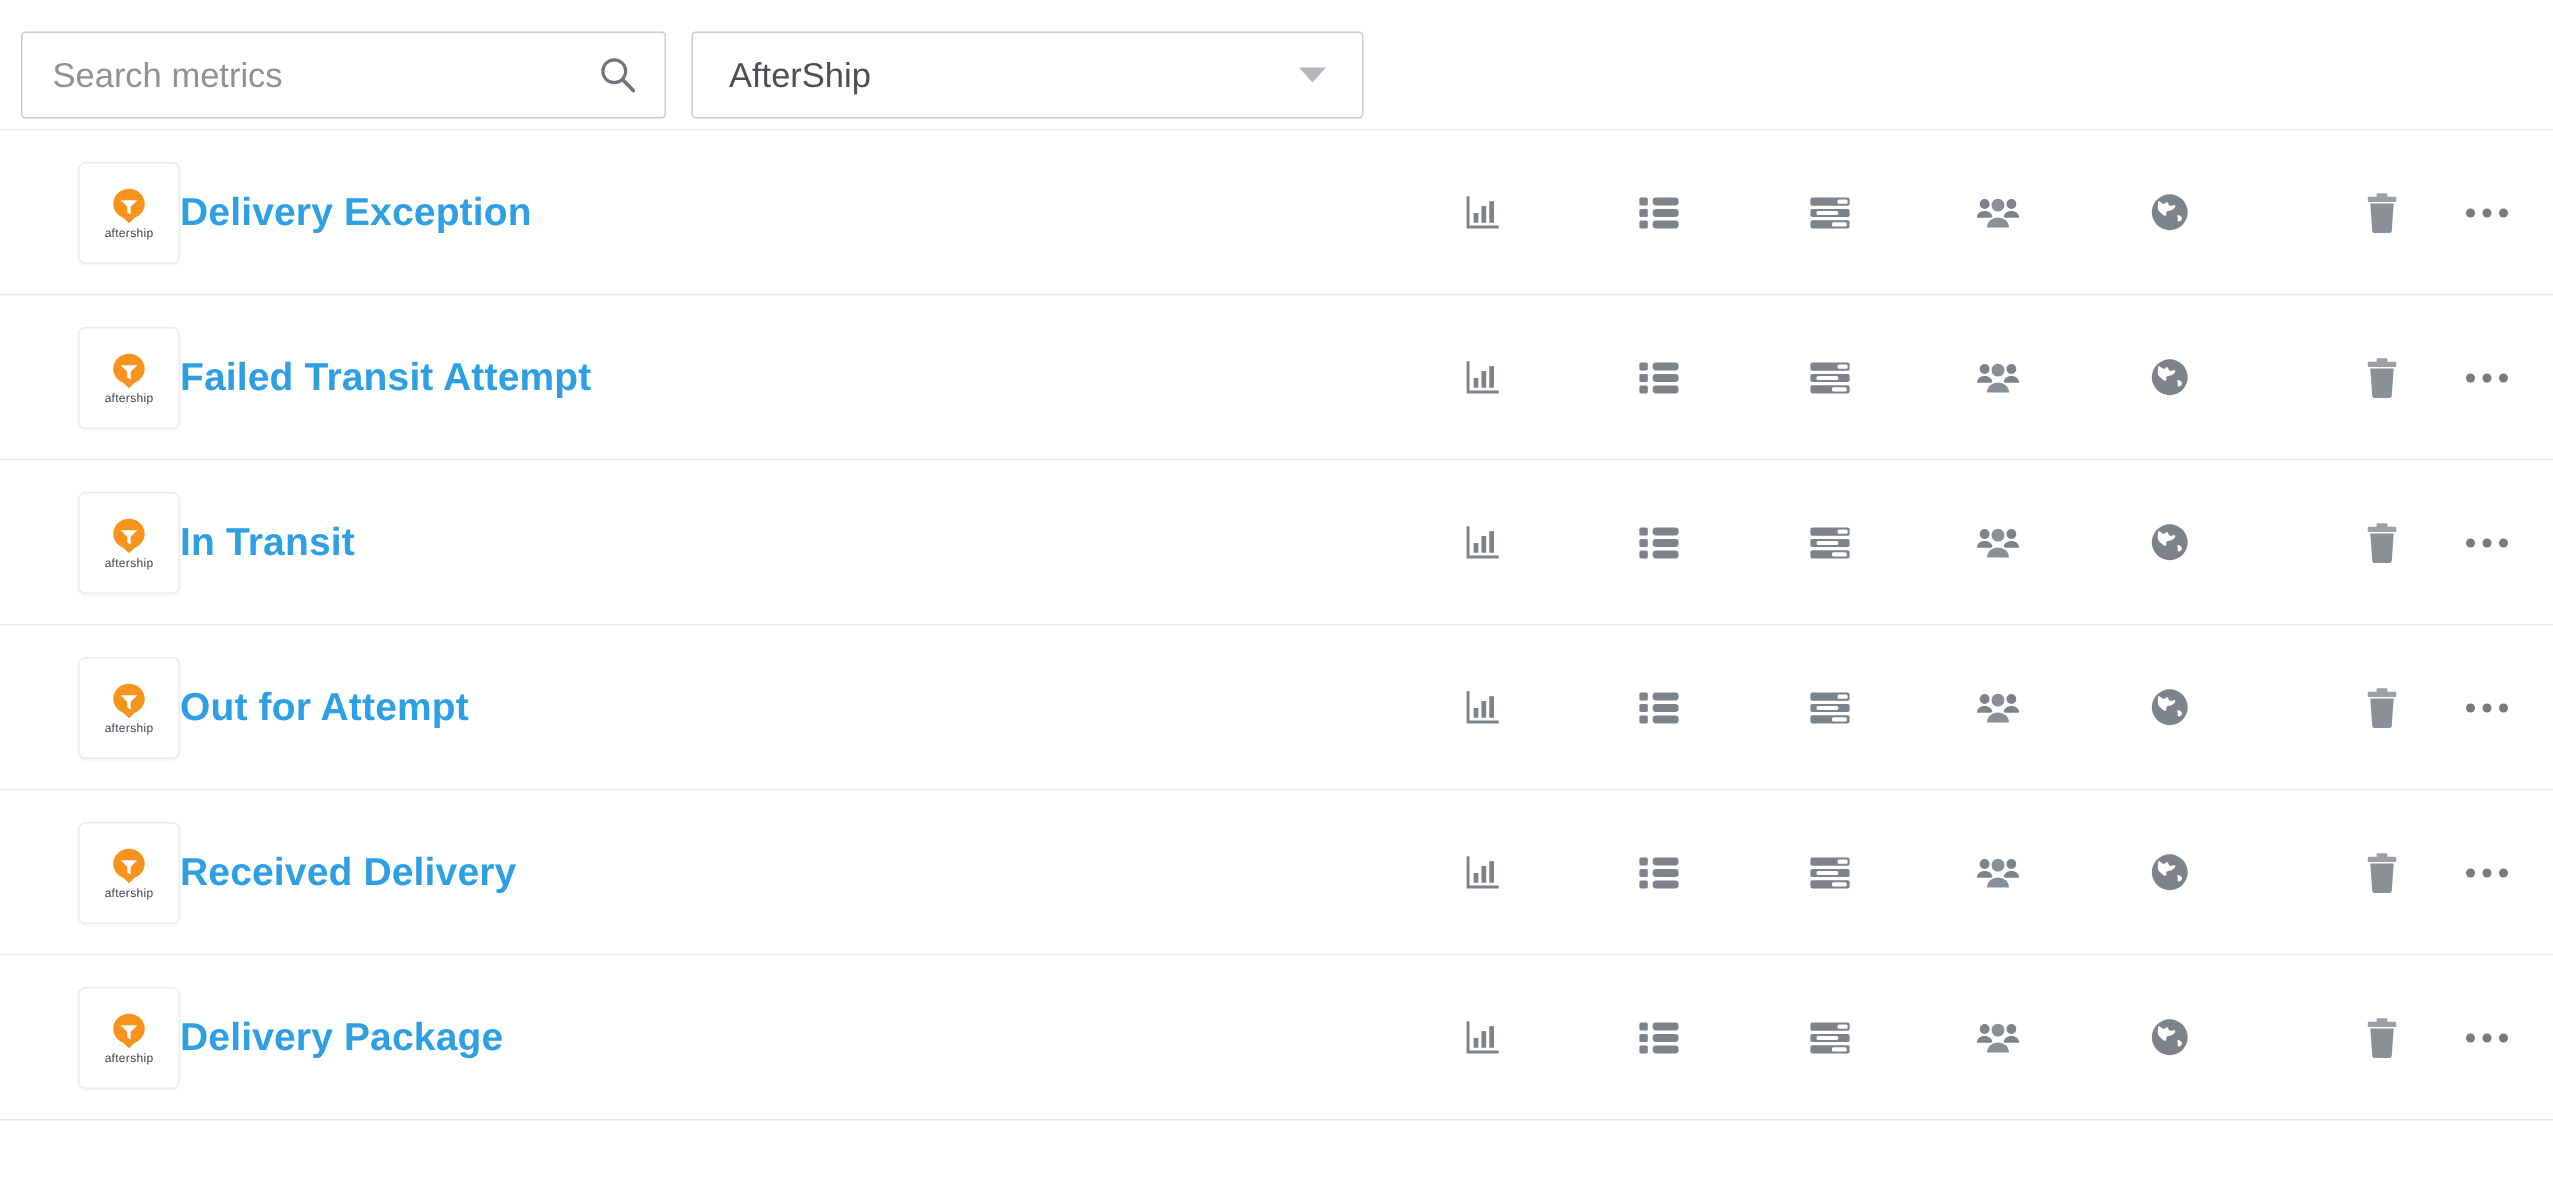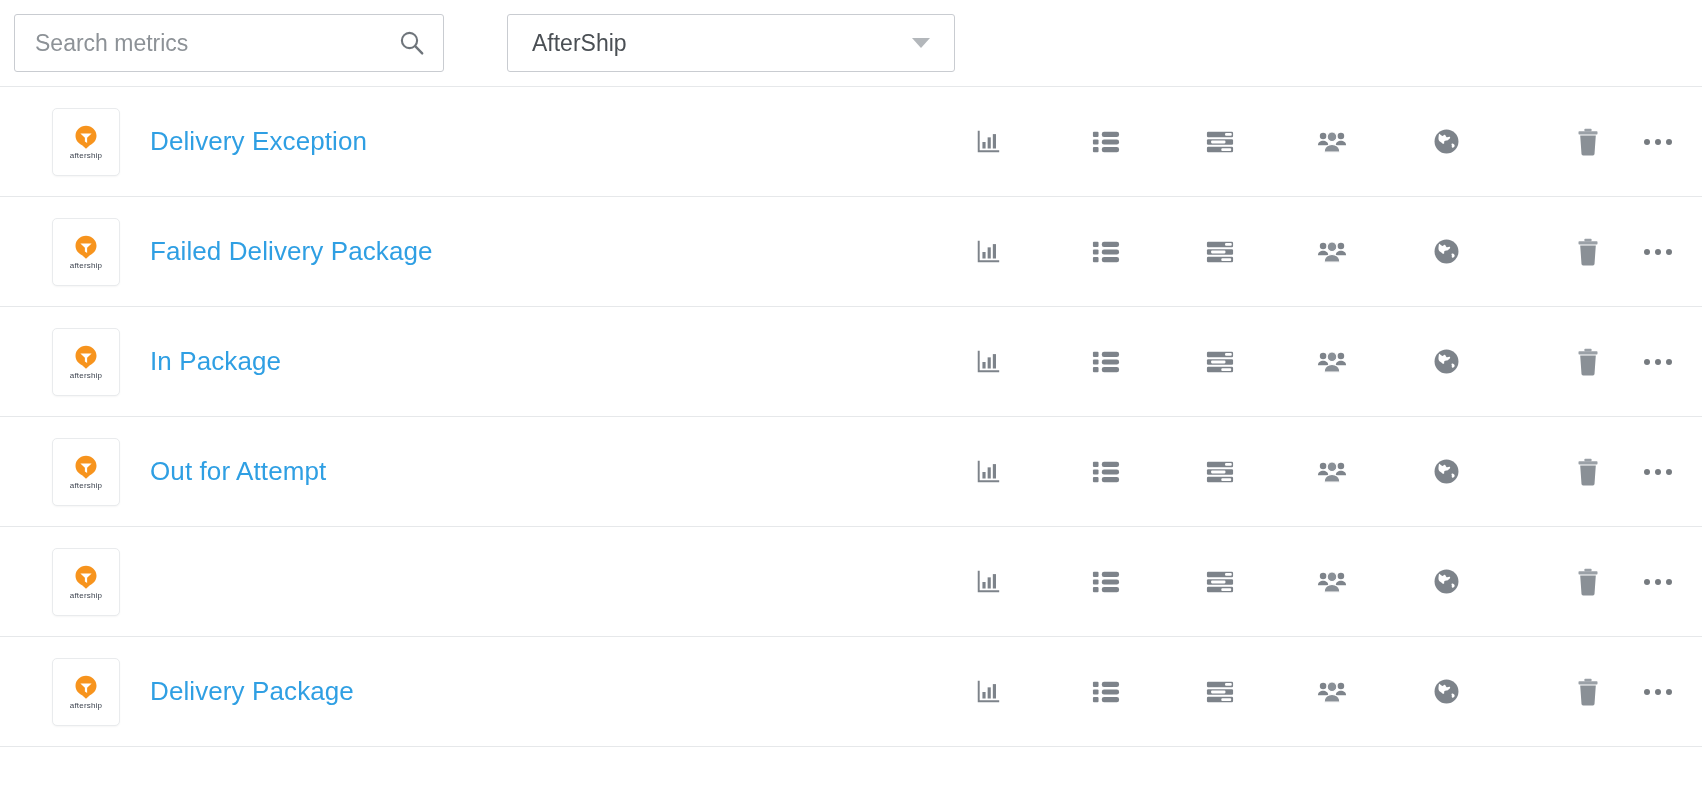--- a/index.html
+++ b/index.html
@@ -19,24 +19,24 @@
     position: relative;
     width: 1702px;
     height: 792px;
     background: #ffffff;
     box-sizing: border-box;
   }
 
   
   .toolbar {
     display: flex;
+    align-items: center;
     padding: 14px 0 0 14px;
     height: 86px;
     box-sizing: border-box;
-    gap: 46px;
   }
 
   .search-box {
     position: relative;
     width: 430px;
     height: 58px;
     border: 1px solid #c9ccd1;
     border-radius: 3px;
     background: #ffffff;
     box-sizing: border-box;
@@ -136,23 +136,22 @@
   .app-logo-word {
     font-size: 8px;
     color: #3d4450;
     letter-spacing: 0.2px;
     margin-top: 1px;
     font-family: "Liberation Sans", sans-serif;
     line-height: 1;
   }
 
   .metric-name {
-    margin-left: 30px;
     font-size: 26px;
-    font-weight: normal;
+    font-weight: bold;
     color: #2f9fe3;
     text-decoration: none;
     white-space: nowrap;
     letter-spacing: 0.1px;
   }
 
   .row-spacer { flex: 1 1 auto; }
 
   .action-icons {
     display: flex;
@@ -303,21 +302,21 @@
     </li>
 
     <li class="metric-row">
       <div class="app-logo">
         <svg viewBox="0 0 40 40" width="28" height="28" aria-hidden="true">
           <path d="M20 4 C11.7 4 5 10.4 5 18.3 c0 6.0 3.9 11.2 9.5 13.4 l5.5 5.1 5.5 -5.1 C31.1 29.5 35 24.3 35 18.3 35 10.4 28.3 4 20 4 z" fill="#f7941e"></path>
           <path d="M12 15 H28 L21.6 21.2 V28.6 L18.4 26.6 V21.2 z" fill="#ffffff"></path>
         </svg>
         <span class="app-logo-word">aftership</span>
       </div>
-      <a class="metric-name" href="#">Failed Delivery Package</a>
+      <a class="metric-name" href="#">Failed Transit Attempt</a>
       <div class="row-spacer"></div>
       <div class="action-icons">
         <button class="icon-btn">
           <svg viewBox="0 0 28 28" width="26" height="26" aria-hidden="true">
             <path d="M4 3 V24 H25" fill="none" stroke="#7d838a" stroke-width="2.1" stroke-linecap="square"></path>
             <rect x="8" y="14" width="3.4" height="7" fill="#7d838a"></rect>
             <rect x="13.6" y="9" width="3.4" height="12" fill="#7d838a"></rect>
             <rect x="19.2" y="5.5" width="3.4" height="15.5" fill="#7d838a"></rect>
           </svg>
         </button>
@@ -383,21 +382,21 @@
     </li>
 
     <li class="metric-row">
       <div class="app-logo">
         <svg viewBox="0 0 40 40" width="28" height="28" aria-hidden="true">
           <path d="M20 4 C11.7 4 5 10.4 5 18.3 c0 6.0 3.9 11.2 9.5 13.4 l5.5 5.1 5.5 -5.1 C31.1 29.5 35 24.3 35 18.3 35 10.4 28.3 4 20 4 z" fill="#f7941e"></path>
           <path d="M12 15 H28 L21.6 21.2 V28.6 L18.4 26.6 V21.2 z" fill="#ffffff"></path>
         </svg>
         <span class="app-logo-word">aftership</span>
       </div>
-      <a class="metric-name" href="#">In Package</a>
+      <a class="metric-name" href="#">In Transit</a>
       <div class="row-spacer"></div>
       <div class="action-icons">
         <button class="icon-btn">
           <svg viewBox="0 0 28 28" width="26" height="26" aria-hidden="true">
             <path d="M4 3 V24 H25" fill="none" stroke="#7d838a" stroke-width="2.1" stroke-linecap="square"></path>
             <rect x="8" y="14" width="3.4" height="7" fill="#7d838a"></rect>
             <rect x="13.6" y="9" width="3.4" height="12" fill="#7d838a"></rect>
             <rect x="19.2" y="5.5" width="3.4" height="15.5" fill="#7d838a"></rect>
           </svg>
         </button>
@@ -543,20 +542,21 @@
     </li>
 
     <li class="metric-row">
       <div class="app-logo">
         <svg viewBox="0 0 40 40" width="28" height="28" aria-hidden="true">
           <path d="M20 4 C11.7 4 5 10.4 5 18.3 c0 6.0 3.9 11.2 9.5 13.4 l5.5 5.1 5.5 -5.1 C31.1 29.5 35 24.3 35 18.3 35 10.4 28.3 4 20 4 z" fill="#f7941e"></path>
           <path d="M12 15 H28 L21.6 21.2 V28.6 L18.4 26.6 V21.2 z" fill="#ffffff"></path>
         </svg>
         <span class="app-logo-word">aftership</span>
       </div>
+      <a class="metric-name" href="#">Received Delivery</a>
       <div class="row-spacer"></div>
       <div class="action-icons">
         <button class="icon-btn">
           <svg viewBox="0 0 28 28" width="26" height="26" aria-hidden="true">
             <path d="M4 3 V24 H25" fill="none" stroke="#7d838a" stroke-width="2.1" stroke-linecap="square"></path>
             <rect x="8" y="14" width="3.4" height="7" fill="#7d838a"></rect>
             <rect x="13.6" y="9" width="3.4" height="12" fill="#7d838a"></rect>
             <rect x="19.2" y="5.5" width="3.4" height="15.5" fill="#7d838a"></rect>
           </svg>
         </button>

